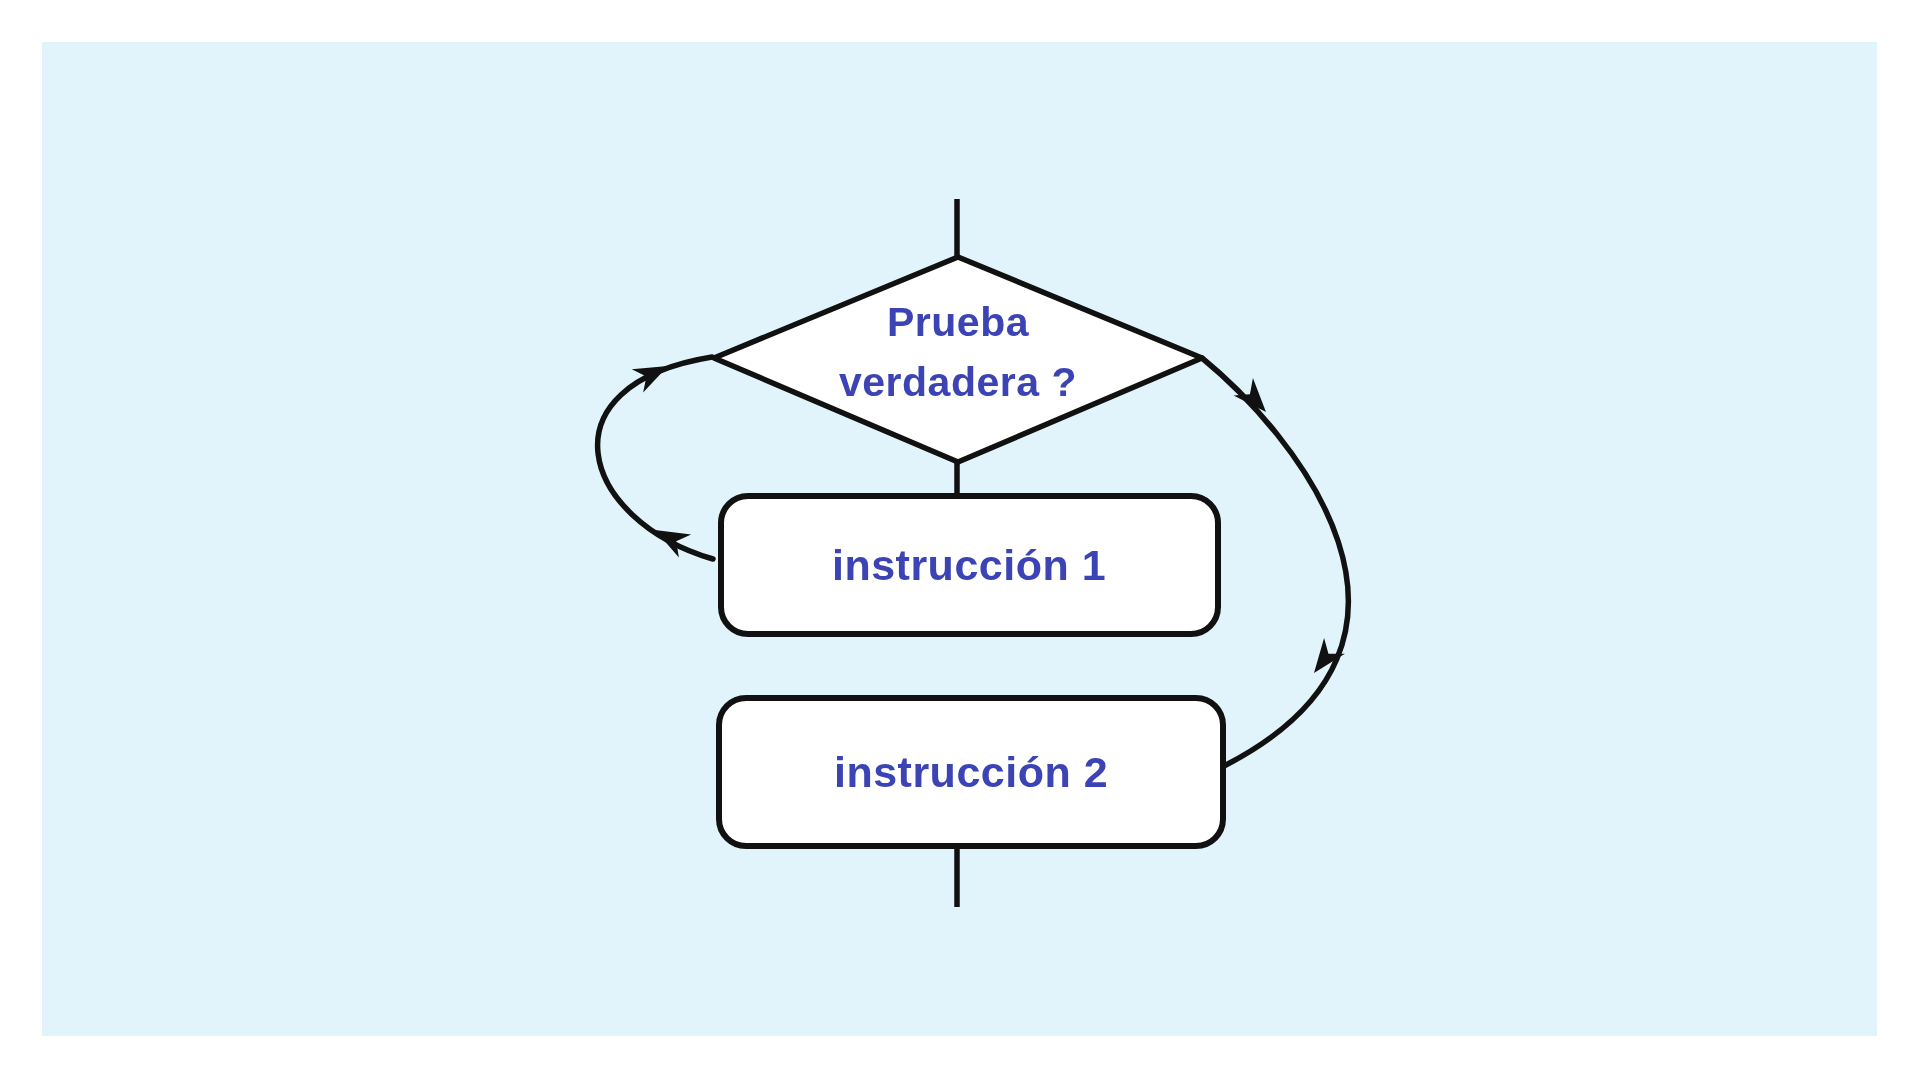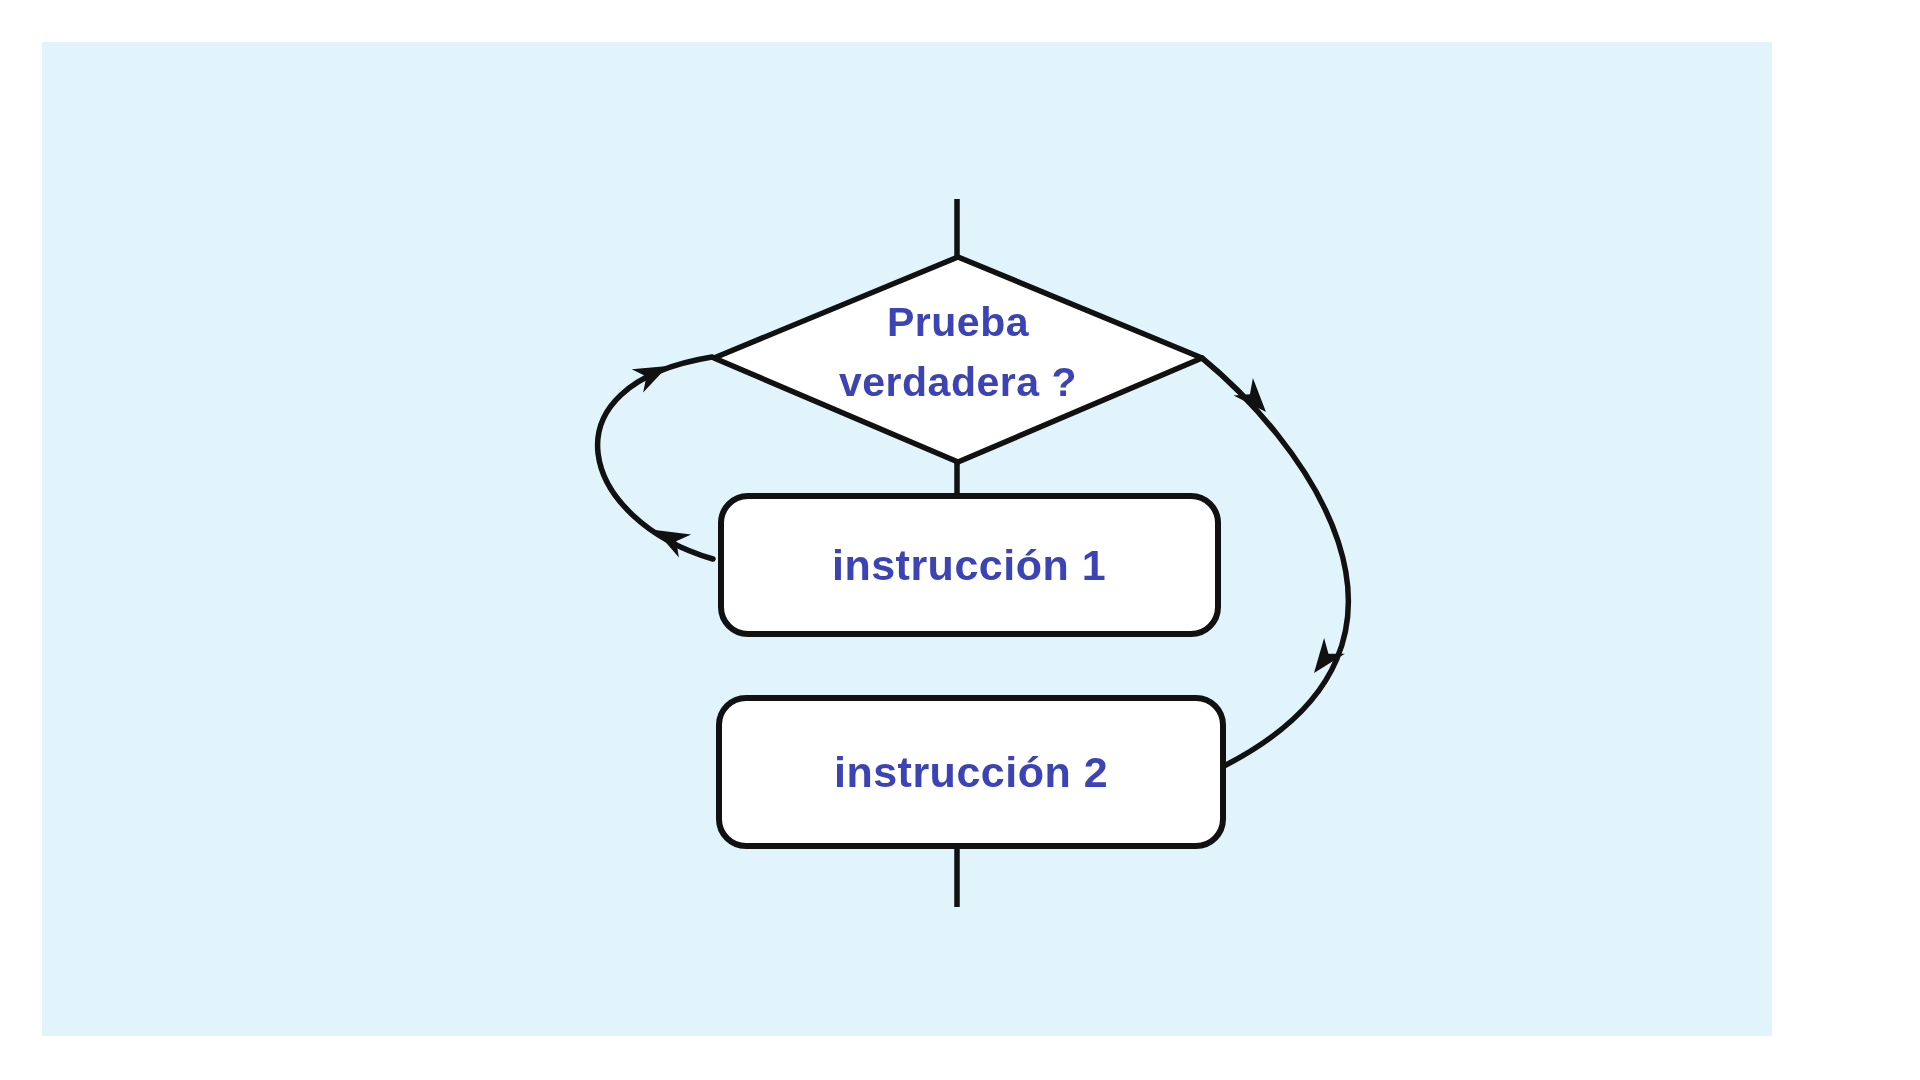--- a/index.html
+++ b/index.html
@@ -3,25 +3,24 @@
 <meta charset="utf-8">
 <style>
   html, body {
     margin: 0;
     padding: 0;
     background: #ffffff;
     font-family: "Liberation Sans", sans-serif;
   }
   .canvas {
     position: relative;
-    width: 1752px;
+    width: 1920px;
     height: 1080px;
     background: var(--page-background, #ffffff);
     overflow: hidden;
-    padding-left: 20px;
   }
   svg.flowchart {
     position: absolute;
     inset: 0;
     display: block;
   }
   .panel {
     fill: var(--panel-background, #e1f4fc);
   }
   .connector {

